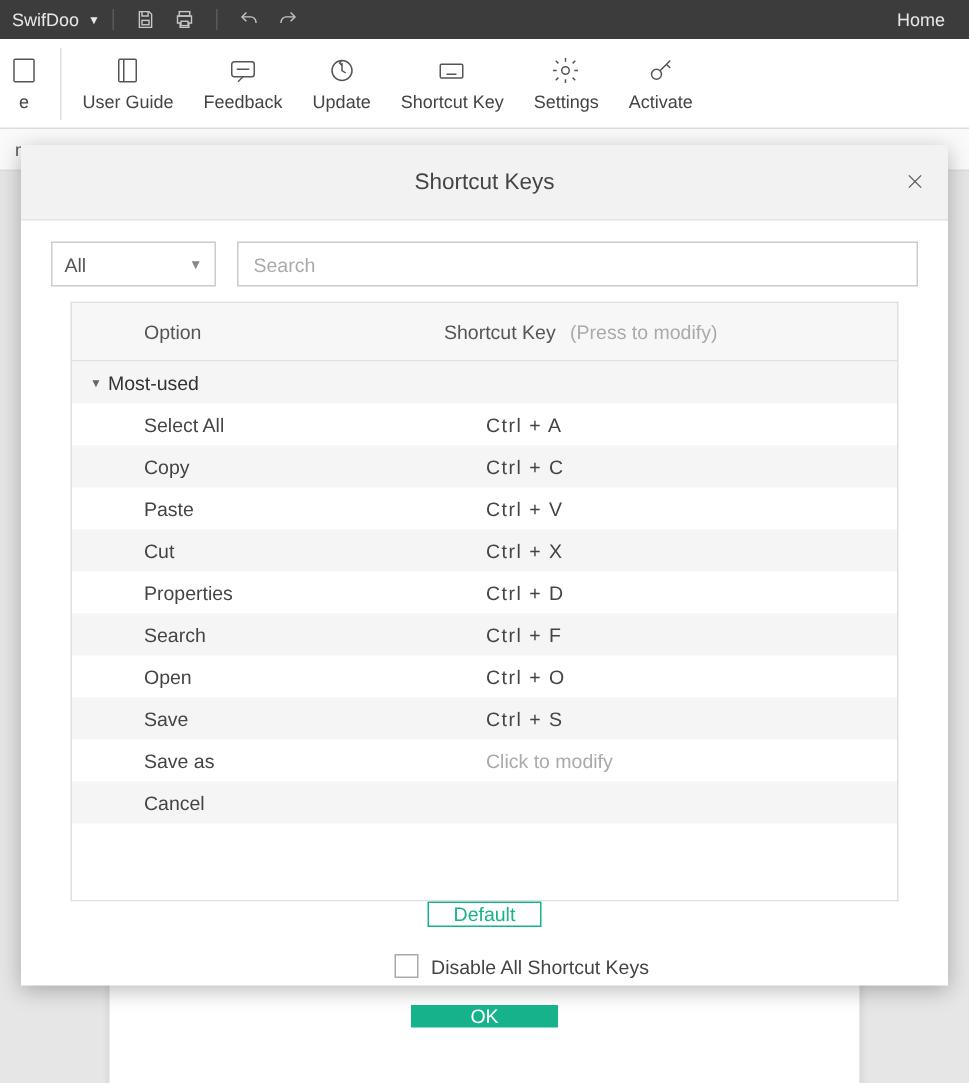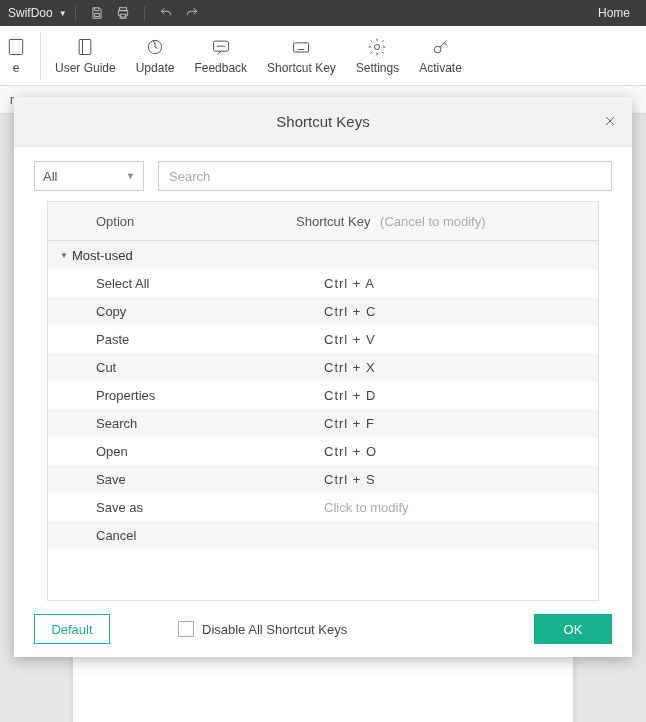--- a/index.html
+++ b/index.html
@@ -48,25 +48,25 @@
   .tbody { flex:1; border:1px solid #e0e0e0; border-top:none; overflow:hidden; font-size:13px; color:#444;}
   .row { height:28px; display:flex; align-items:center; }
   .row.group { padding-left:12px; color:#333; gap:4px;}
   .row.group .tri { font-size:8px; color:#666; }
   .row.item { }
   .row.item .cell-opt { width:240px; padding-left:48px; }
   .row.item .cell-key { flex:1; padding-left:8px; letter-spacing:1px;margin-left:28px;}
   .row.alt { background:#f5f5f5; }
   .row.item .cell-key.hint { color:#aaa; letter-spacing:0;}
 
-  .modal-foot { height:56px; display:flex; align-items:center; padding:0 20px; gap:18px;}
+  .modal-foot { height:56px; display:flex; align-items:center; padding:0 20px; gap:18px;flex-direction:column;}
   .btn-default { width:76px; height:30px; border:1px solid #16b28b; color:#16b28b; background:#fff; font-size:13px; display:flex; align-items:center; justify-content:center; cursor:pointer;}
   .chk-wrap { display:flex; align-items:center; gap:8px; font-size:13px; color:#444; flex:1; padding-left:50px;}
   .chk { width:16px; height:16px; border:1px solid #aaa; display:inline-block;}
-  .btn-ok { width:78px; height:30px; background:#16b28b; color:#fff; font-size:13px; display:flex; align-items:center; justify-content:center; cursor:pointer;}
+  .btn-ok { width:98px; height:30px; background:#16b28b; color:#fff; font-size:13px; display:flex; align-items:center; justify-content:center; cursor:pointer;}
 </style>
 </head>
 <body>
 
 <div class="titlebar">
   <div class="app-name">
     <span>SwifDoo</span>
     <span class="tb-dropdown">▼</span>
   </div>
   <div class="tb-sep"></div>
@@ -113,33 +113,33 @@
   <div class="ribbon-sep"></div>
   <div class="ribbon-item">
     <svg viewBox="0 0 24 24">
         <rect x="5" y="3" width="14" height="18" rx="1"></rect>
         <line x1="9" y1="3" x2="9" y2="21"></line>
       </svg>
     <span>User Guide</span>
   </div>
   <div class="ribbon-item">
     <svg viewBox="0 0 24 24">
+        <rect x="3" y="5" width="18" height="12" rx="2"></rect>
+        <path d="M8 21l4-4"></path>
+        <line x1="7" y1="11" x2="17" y2="11"></line>
+      </svg>
+    <span>Feedback</span>
+  </div>
+  <div class="ribbon-item">
+    <svg viewBox="0 0 24 24">
         <circle cx="12" cy="12" r="8"></circle>
         <path d="M12 6v6l3 2"></path>
         <path d="M12 4l-2 2 2 2"></path>
       </svg>
     <span>Update</span>
-  </div>
-  <div class="ribbon-item">
-    <svg viewBox="0 0 24 24">
-        <rect x="3" y="5" width="18" height="12" rx="2"></rect>
-        <path d="M8 21l4-4"></path>
-        <line x1="7" y1="11" x2="17" y2="11"></line>
-      </svg>
-    <span>Feedback</span>
   </div>
   <div class="ribbon-item">
     <svg viewBox="0 0 24 24">
         <rect x="3" y="7" width="18" height="11" rx="1"></rect>
         <line x1="6" y1="11" x2="6" y2="11"></line>
         <line x1="9" y1="11" x2="9" y2="11"></line>
         <line x1="12" y1="11" x2="12" y2="11"></line>
         <line x1="15" y1="11" x2="15" y2="11"></line>
         <line x1="18" y1="11" x2="18" y2="11"></line>
         <line x1="8" y1="15" x2="16" y2="15"></line>
@@ -189,21 +189,21 @@
       <span class="chev">▼</span>
     </div>
     <input class="search-box" placeholder="Search" style="">
   </div>
 
   <div class="table-wrap">
     <div class="thead">
       <div class="th-option">Option</div>
       <div class="th-key">
         <span>Shortcut Key</span>
-        <span class="th-hint">(Cancel to modify)</span>
+        <span class="th-hint">(Press to modify)</span>
       </div>
     </div>
     <div class="tbody" id="tbody">
 
     <div class="row group alt">
           <span class="tri">▼</span>
           <span>Most-used</span>
         </div>
         <div class="row item">
           <div class="cell-opt">Select All</div>

